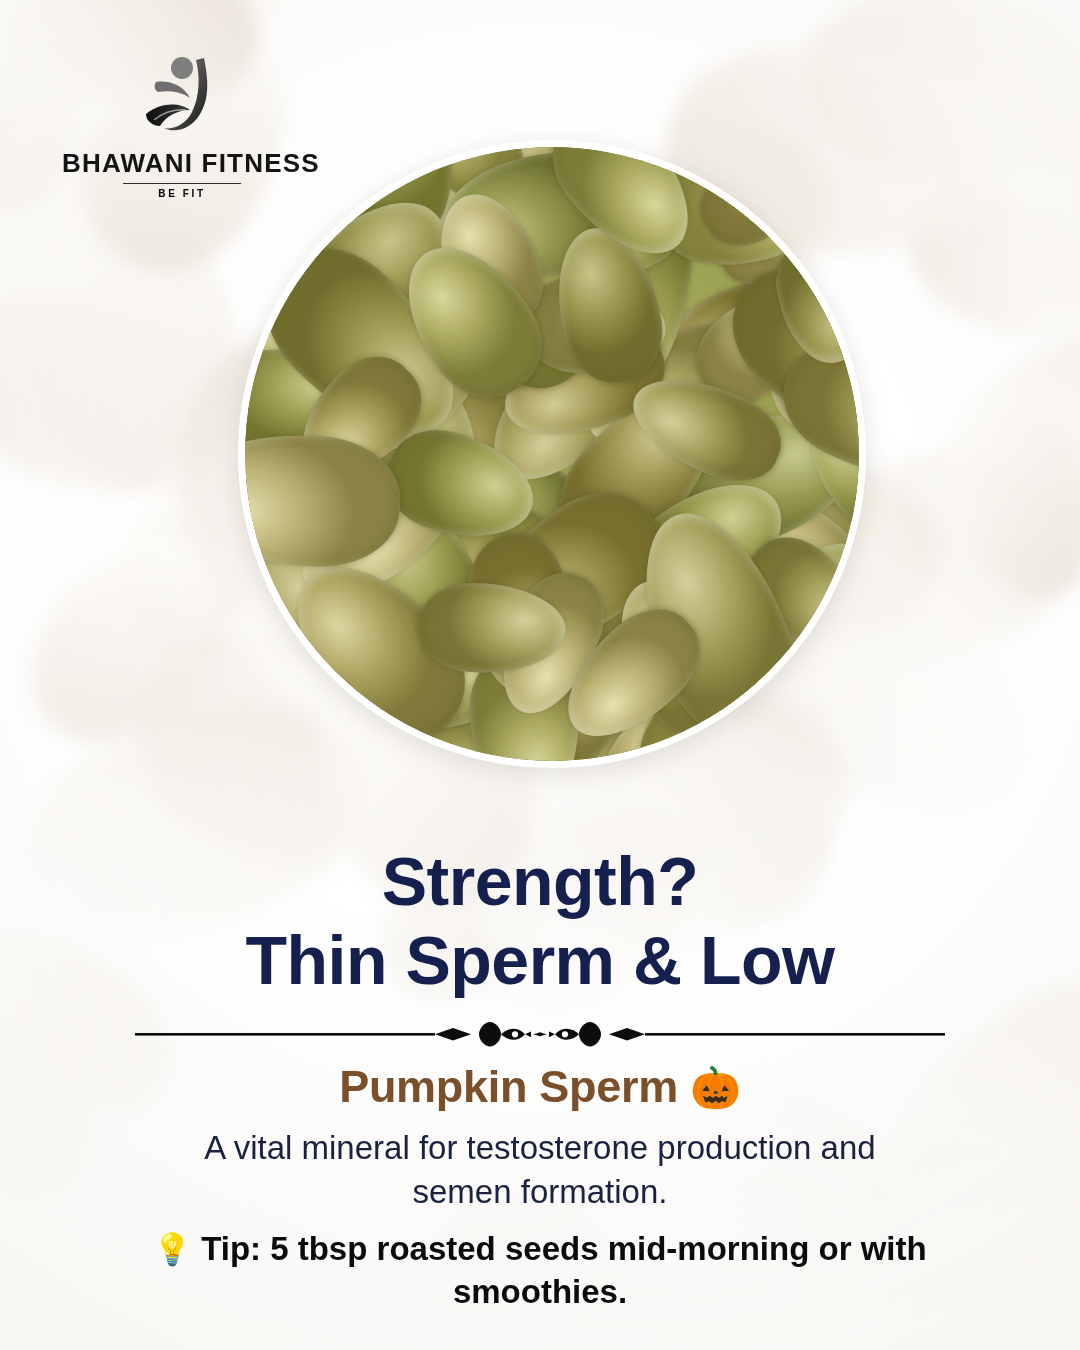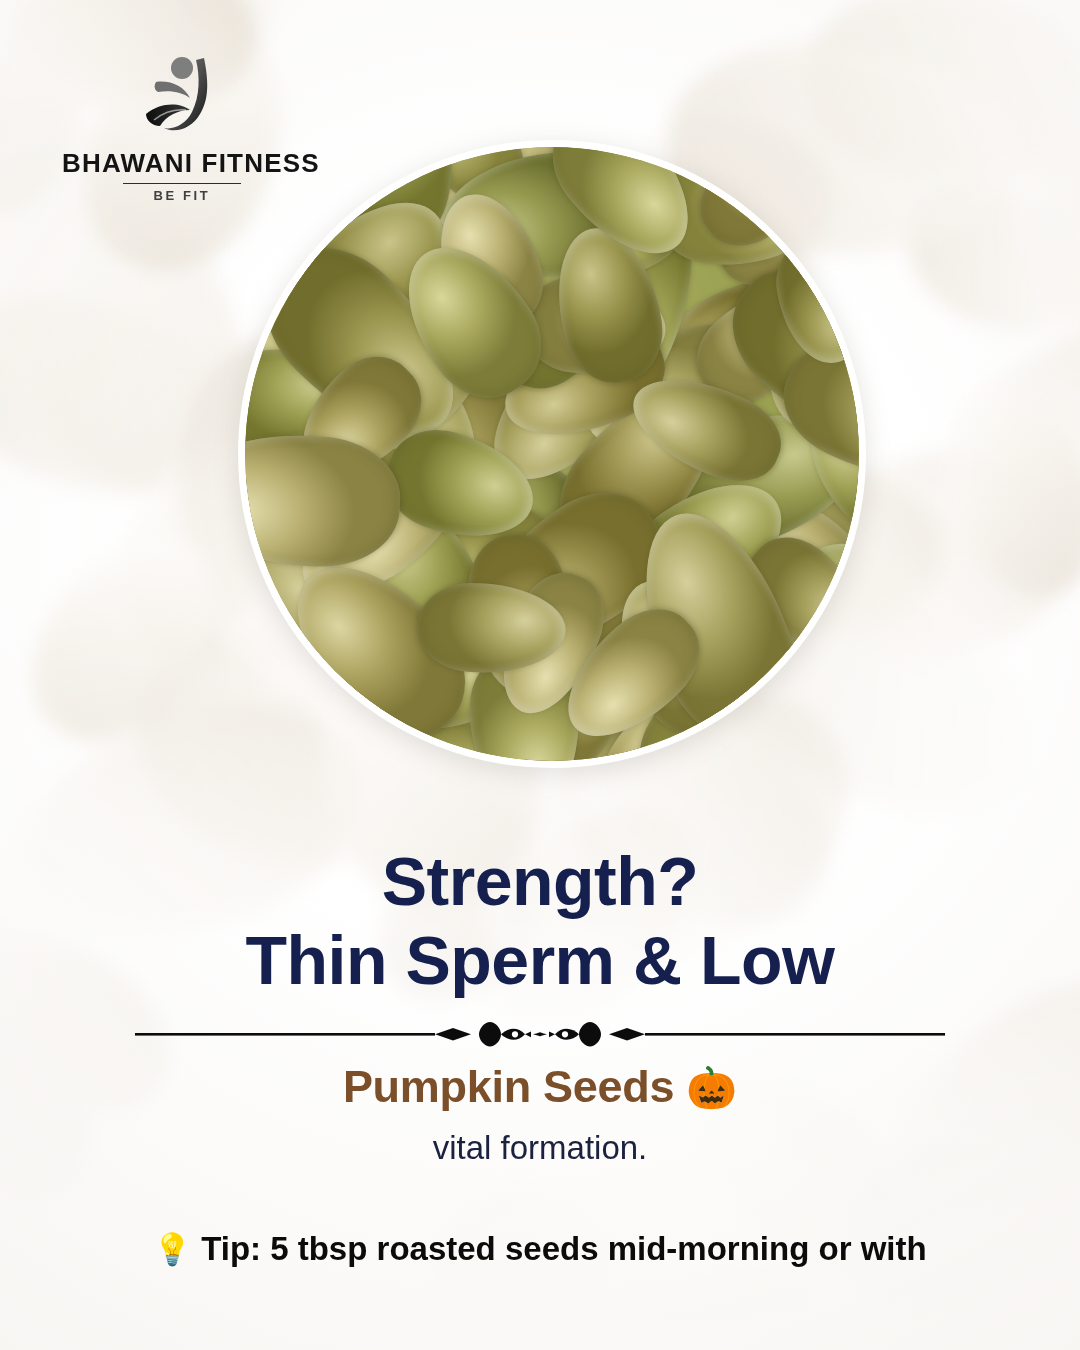--- a/index.html
+++ b/index.html
@@ -88,24 +88,24 @@
     line-height: 1;
     white-space: nowrap;
   }
   .logo-rule {
     width: 118px;
     height: 1px;
     background: #2c2c2c;
     margin: 7px auto 5px auto;
   }
   .logo-tag {
-    font-size: 13px;
+    font-size: 10px;
     font-weight: 600;
     letter-spacing: 2.6px;
-    color: #404040;
+    color: #000000;
     line-height: 1;
   }
 
   
   .photo-wrap {
     position: absolute;
     left: 238px;
     top: 140px;
     width: 628px;
     height: 628px;
@@ -417,28 +417,30 @@
         <circle cx="380" cy="18.3" r="3.1" fill="#ffffff"></circle>
         <circle cx="430" cy="18.3" r="3.1" fill="#ffffff"></circle>
         <path d="M390 18.3 L396 15.4 L396 21.2 Z"></path>
         <path d="M420 18.3 L414 15.4 L414 21.2 Z"></path>
         <path d="M398 18.3 C410 15.6, 400 15.6, 412 18.3 C400 21, 410 21, 398 18.3 Z"></path>
       </g>
     </svg>
   </div>
 
   <div class="subhead">
-    <span>Pumpkin Seeds</span>
+    <span>Pumpkin Sperm</span>
     <span class="emo">🎃</span>
   </div>
 
   <div class="desc">
-    <div>vital formation.</div>
+    <div>A vital mineral for testosterone production and</div>
+    <div>semen formation.</div>
   </div>
 
   <div class="tip">
     <div>
       <span class="emo">💡</span>
       <span>Tip: 5 tbsp roasted seeds mid-morning or with</span>
     </div>
+    <div>smoothies.</div>
   </div>
 
 </div>
 
 </body></html>

